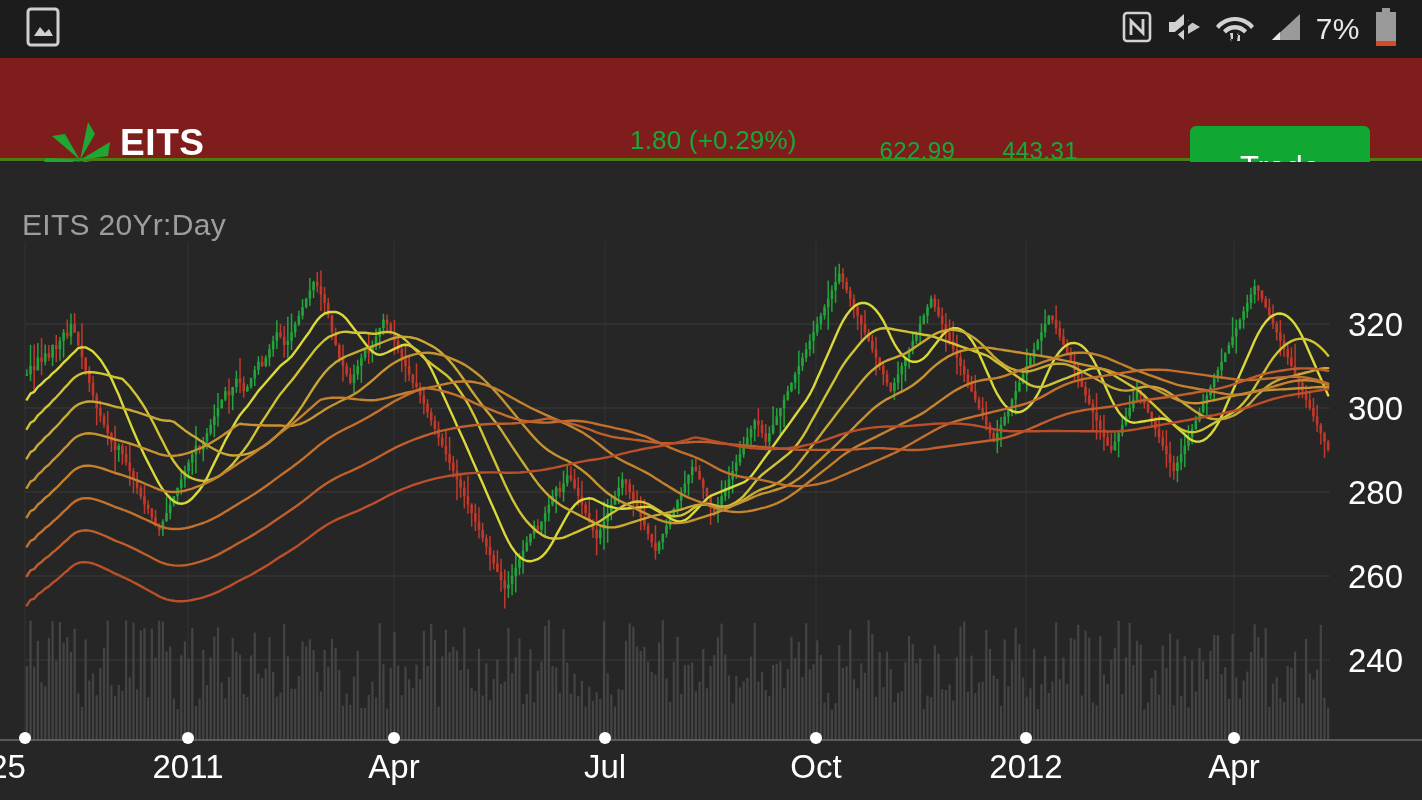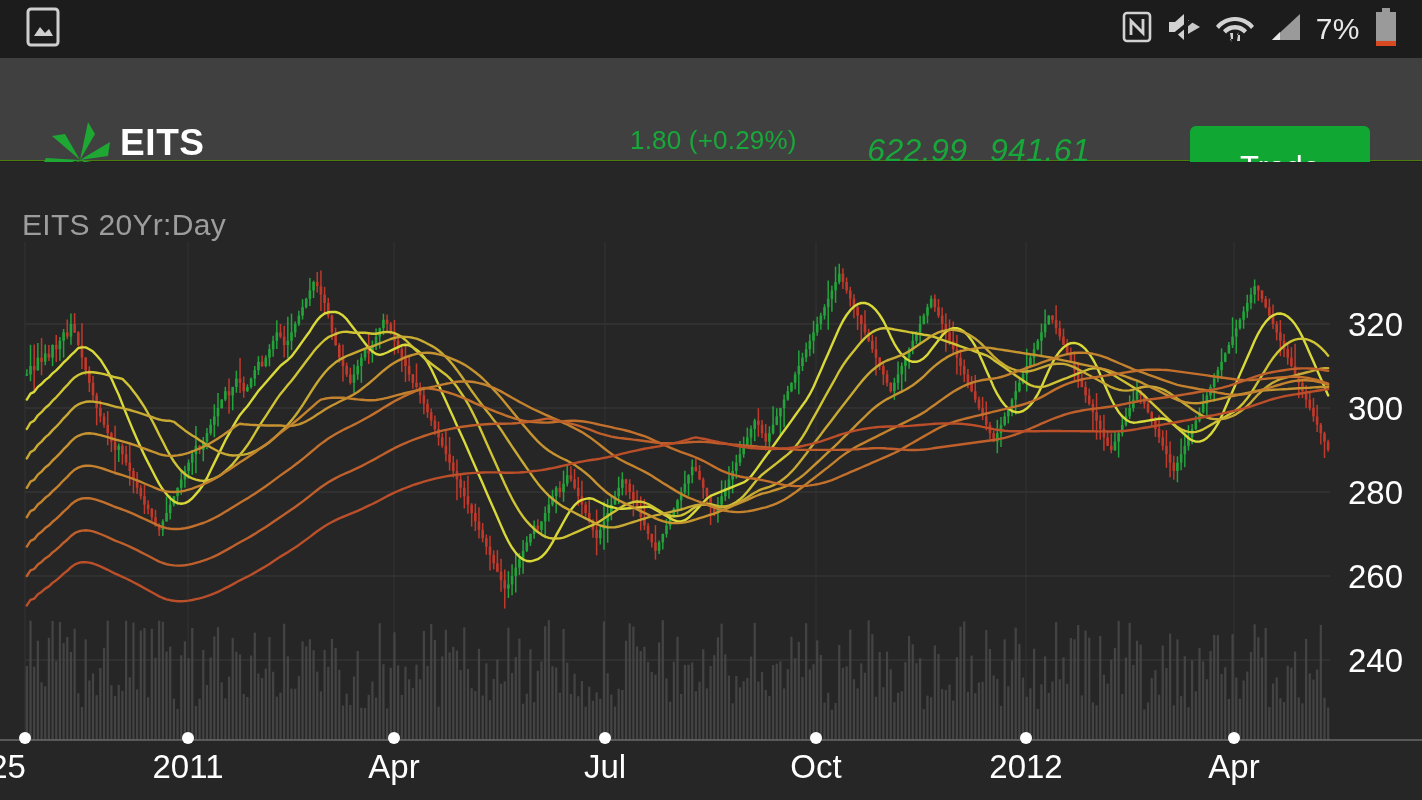--- a/index.html
+++ b/index.html
@@ -29,22 +29,22 @@
     font-family:"Liberation Sans", sans-serif;
   }
   #status-clock{
     color:#eeeeee; font-size:33px; letter-spacing:.5px;
     margin-left:6px;
   }
 
   
   #quote-header{
     position:absolute; left:0; top:58px; width:1422px; height:103px;
-    background:#404040;
-    border-bottom:1px solid #4d7c0f;
+    background:#7f1d1d;
+    border-bottom:3px solid #4d7c0f;
   }
   #logo-wrap{
     position:absolute; left:38px; top:62px;
     width:84px; height:84px;
   }
   #sym-block{ position:absolute; left:120px; top:63px; width:470px; }
   #symbol-ticker{
     color:#ffffff; font-size:37px; font-weight:bold;
     letter-spacing:.6px; line-height:44px;
   }
@@ -55,21 +55,21 @@
   #last-block{ position:absolute; left:630px; top:66px; text-align:left; }
   #last-price{
     color:#18c53c; font-size:42px; line-height:48px; letter-spacing:.5px;
   }
   #price-change{
     color:#18a83a; font-size:26px; line-height:32px; letter-spacing:.2px;
   }
   #bid-block{ position:absolute; left:860px; top:74px; text-align:center; }
   #ask-block{ position:absolute; left:980px; top:74px; text-align:center; }
   .quote-val{
-    color:#18a83a; font-size:32px; line-height:37px; letter-spacing:.4px;font-style:italic;
+    color:#18a83a; font-size:24px; line-height:37px; letter-spacing:.4px;
   }
   .quote-sizerow{ font-size:24px; line-height:30px; white-space:nowrap; }
   .sz-label{ color:#9a9a9a; }
   .sz-value{ color:#ffffff; }
   #trade-button{
     position:absolute; left:1190px; top:68px;
     width:180px; height:84px; border-radius:6px;
     background:#10a832; border:none;
     color:#ffffff; font-size:31px;
     font-family:"Liberation Sans", sans-serif;
@@ -176,21 +176,21 @@
 
   <div id="bid-block">
     <div class="quote-val">622.99</div>
     <div class="quote-sizerow">
       <span class="sz-label">Bid</span>
       <span class="sz-value">Size: 1</span>
     </div>
   </div>
 
   <div id="ask-block">
-    <div class="quote-val">941.61</div>
+    <div class="quote-val">443.31</div>
     <div class="quote-sizerow">
       <span class="sz-label">Ask</span>
       <span class="sz-value">Size: 2</span>
     </div>
   </div>
 
   <button id="trade-button">Trade</button>
 </div>
 
 <div id="chart-region">

